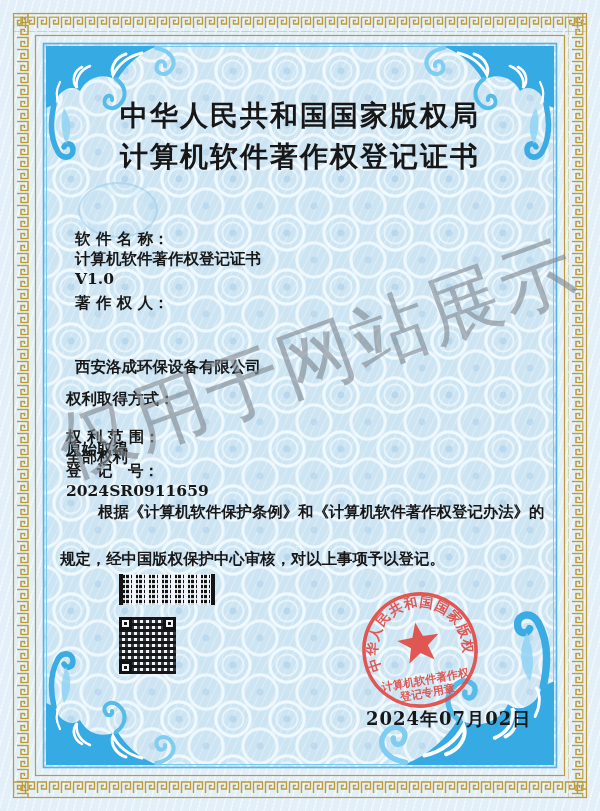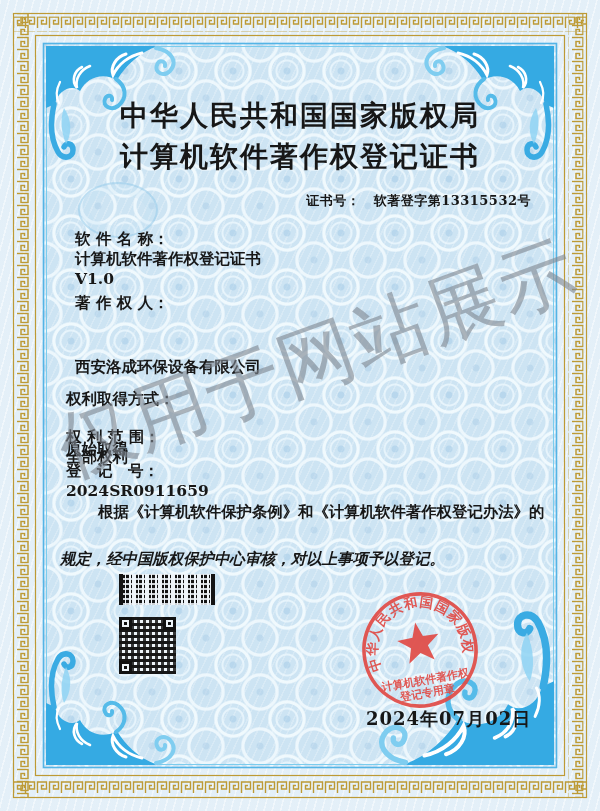--- a/index.html
+++ b/index.html
@@ -38,21 +38,21 @@
   .row{position:absolute;display:flex;font-size:15.5px;font-weight:bold;line-height:20px;flex-direction:column;}
   .row .lbl{flex:0 0 auto;white-space:pre;}
   .row.r1{left:75px;top:229px;} .row.r1 .lbl{width:110px;}
   .row.r2{left:75px;top:293px;gap:44px;} .row.r2 .lbl{width:110px;}
   .row.r3{left:66px;top:389px;gap:30px;} .row.r3 .lbl{width:122px;}
   .row.r4{left:66px;top:427px;} .row.r4 .lbl{width:122px;}
   .row.r5{left:66px;top:461px;} .row.r5 .lbl{width:122px;}
   .val2{display:block;}
   .para{position:absolute;left:60px;width:492px;font-size:15.4px;font-weight:bold;line-height:22px;white-space:nowrap;}
   .para.p1{top:501px;padding-left:38px;}
-  .para.p2{top:548px;font-style:italic;}
+  .para.p2{top:548px;}
   .barcode{
     position:absolute;left:119px;top:574px;width:88px;height:31px;z-index:3;
     background-color:#eef4f9;
     background-image:
       repeating-linear-gradient(0deg, rgba(238,244,249,.85) 0 2px, rgba(238,244,249,0) 2px 5px),
       repeating-linear-gradient(90deg, #141414 0 2px, transparent 2px 3px, #141414 3px 6px, transparent 6px 8px, #141414 8px 9px, transparent 9px 13px);
     border-left:4px solid #141414;border-right:4px solid #141414;
   }
   .qr{
     position:absolute;left:119px;top:617px;width:57px;height:57px;z-index:3;
@@ -117,21 +117,20 @@
     <use href="#flourish" width="135" height="120" transform="translate(46,765) scale(1,-1)"></use>
     <use href="#flourish" width="135" height="120" transform="translate(554,765) scale(-1.35,-1.35)"></use>
   </g>
 </svg>
 
 <div class="emblem-ghost"></div>
 
 <div class="content">
   <div class="title l1">中华人民共和国国家版权局</div>
   <div class="title l2">计算机软件著作权登记证书</div>
-  <div class="certno">证书号：　软著登字第13315532号</div>
 
   <div class="row r1">
     <span class="lbl">软 件 名 称：</span>
     <span class="valwrap">
       <span class="val">计算机软件著作权登记证书</span>
       <span class="val2">V1.0</span>
     </span>
   </div>
 
   <div class="row r2">

